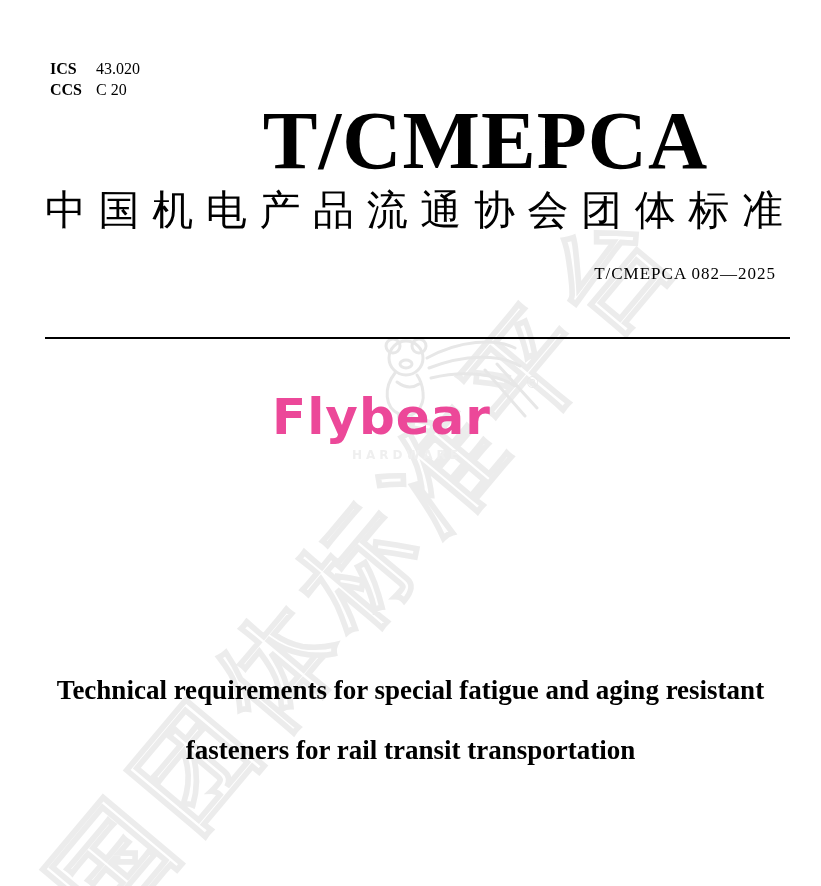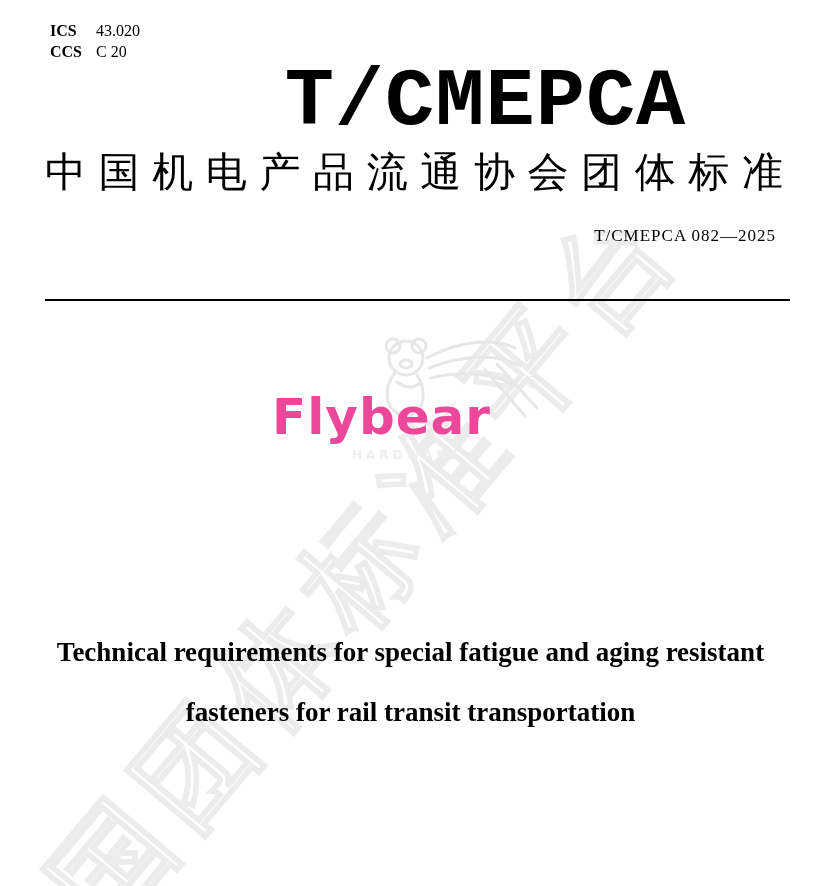--- a/index.html
+++ b/index.html
@@ -54,32 +54,32 @@
     position: absolute; left: 82px; top: 118px;
     font-family: "DejaVu Sans", sans-serif;
     font-weight: bold;
     font-size: 12px;
     letter-spacing: 4px;
     color: #efefef;
   }
   .bear-svg { position: absolute; left: 95px; top: 0; }
 
   
-  .content { position: absolute; inset: 0; z-index: 2; }
+  .content { position: absolute; inset: 0; z-index: 2; margin-top: 38px; }
 
   .ics-block {
     position: absolute; left: 50px; top: 20px;
     font-size: 16px; line-height: 21px;
   }
   .ics-row .code-label { font-weight: bold; display: inline-block; min-width: 42px; }
 
   .org-code {
     position: absolute; left: 150px; right: 0; top: 58px;
     text-align: center;
-    font-family: Liberation Mono, monospace;
+    font-family: Liberation Serif, serif;
     font-weight: bold;
     font-size: 82px;
     letter-spacing: 1px;
     line-height: 1.1;
   }
 
   .org-name {
     position: absolute; left: 45px; right: 38px; top: 148px;
     font-family: "Liberation Sans", sans-serif;
     font-size: 41px;

